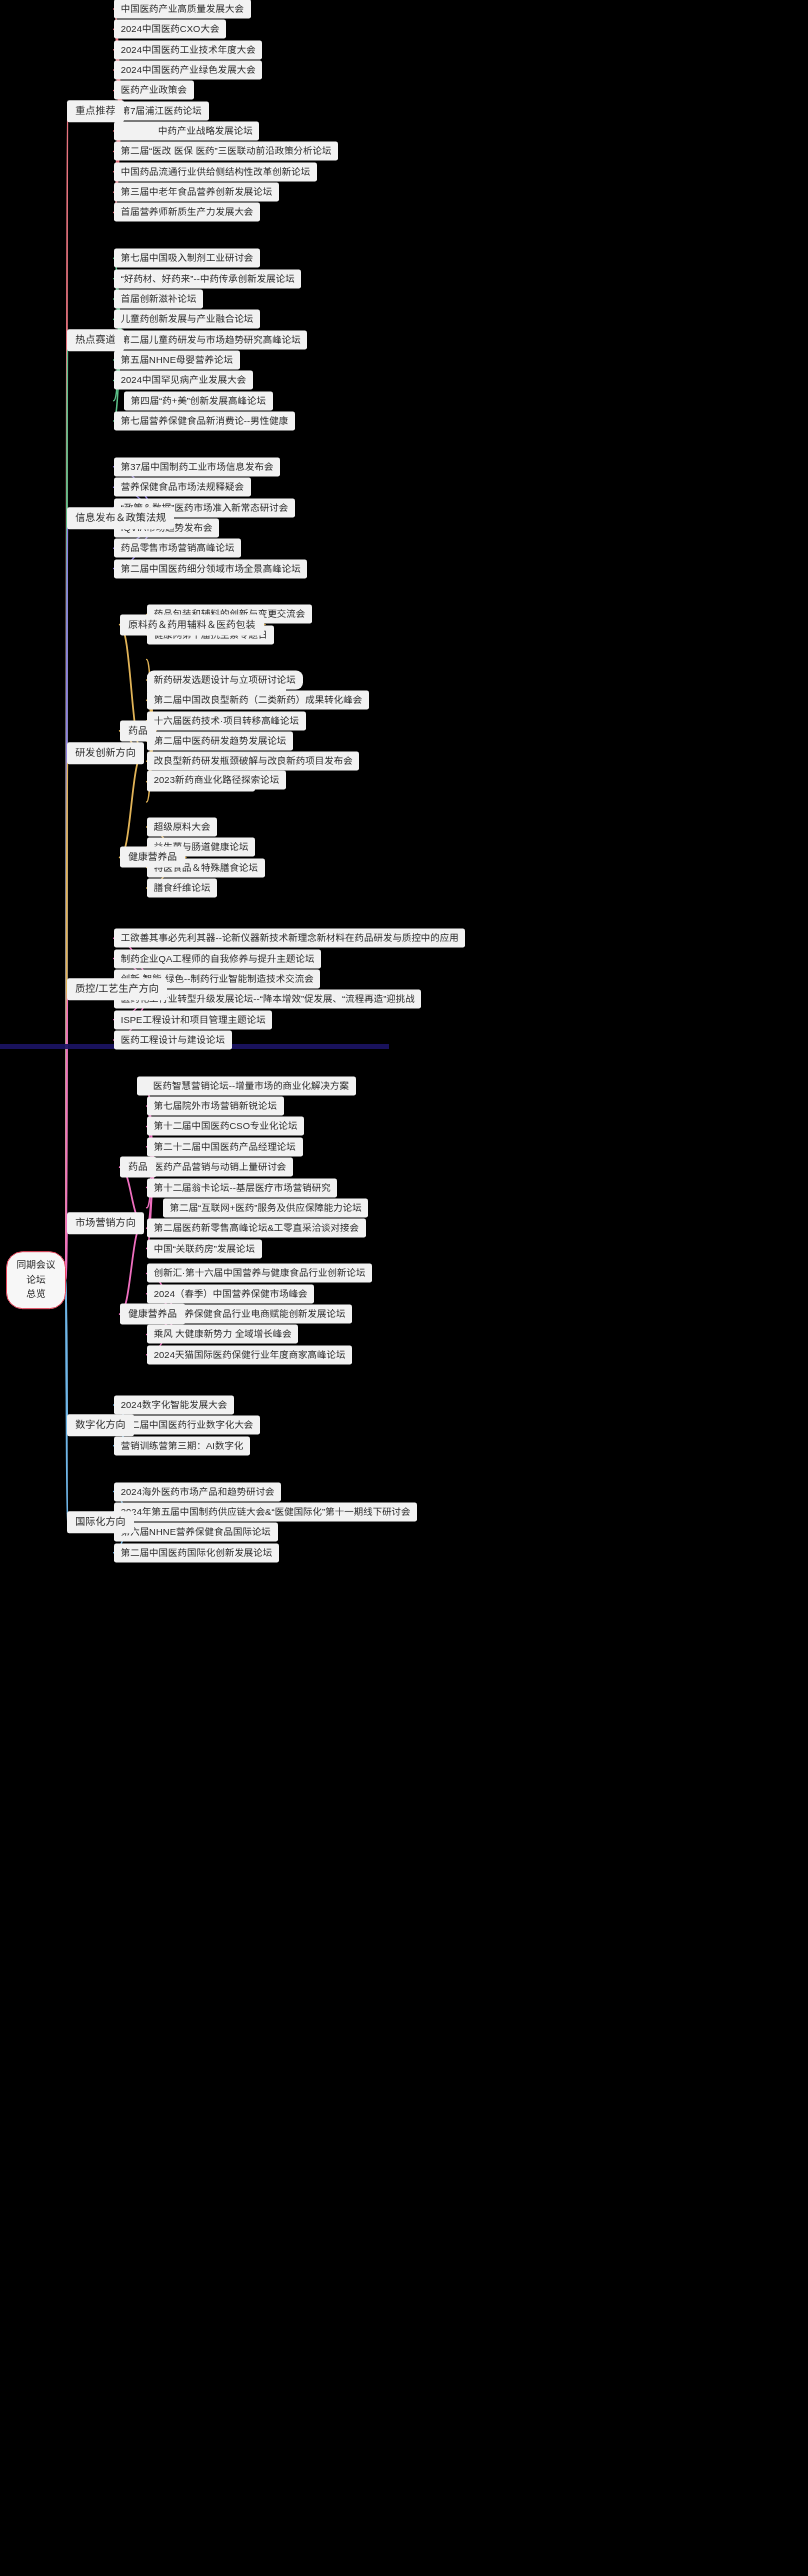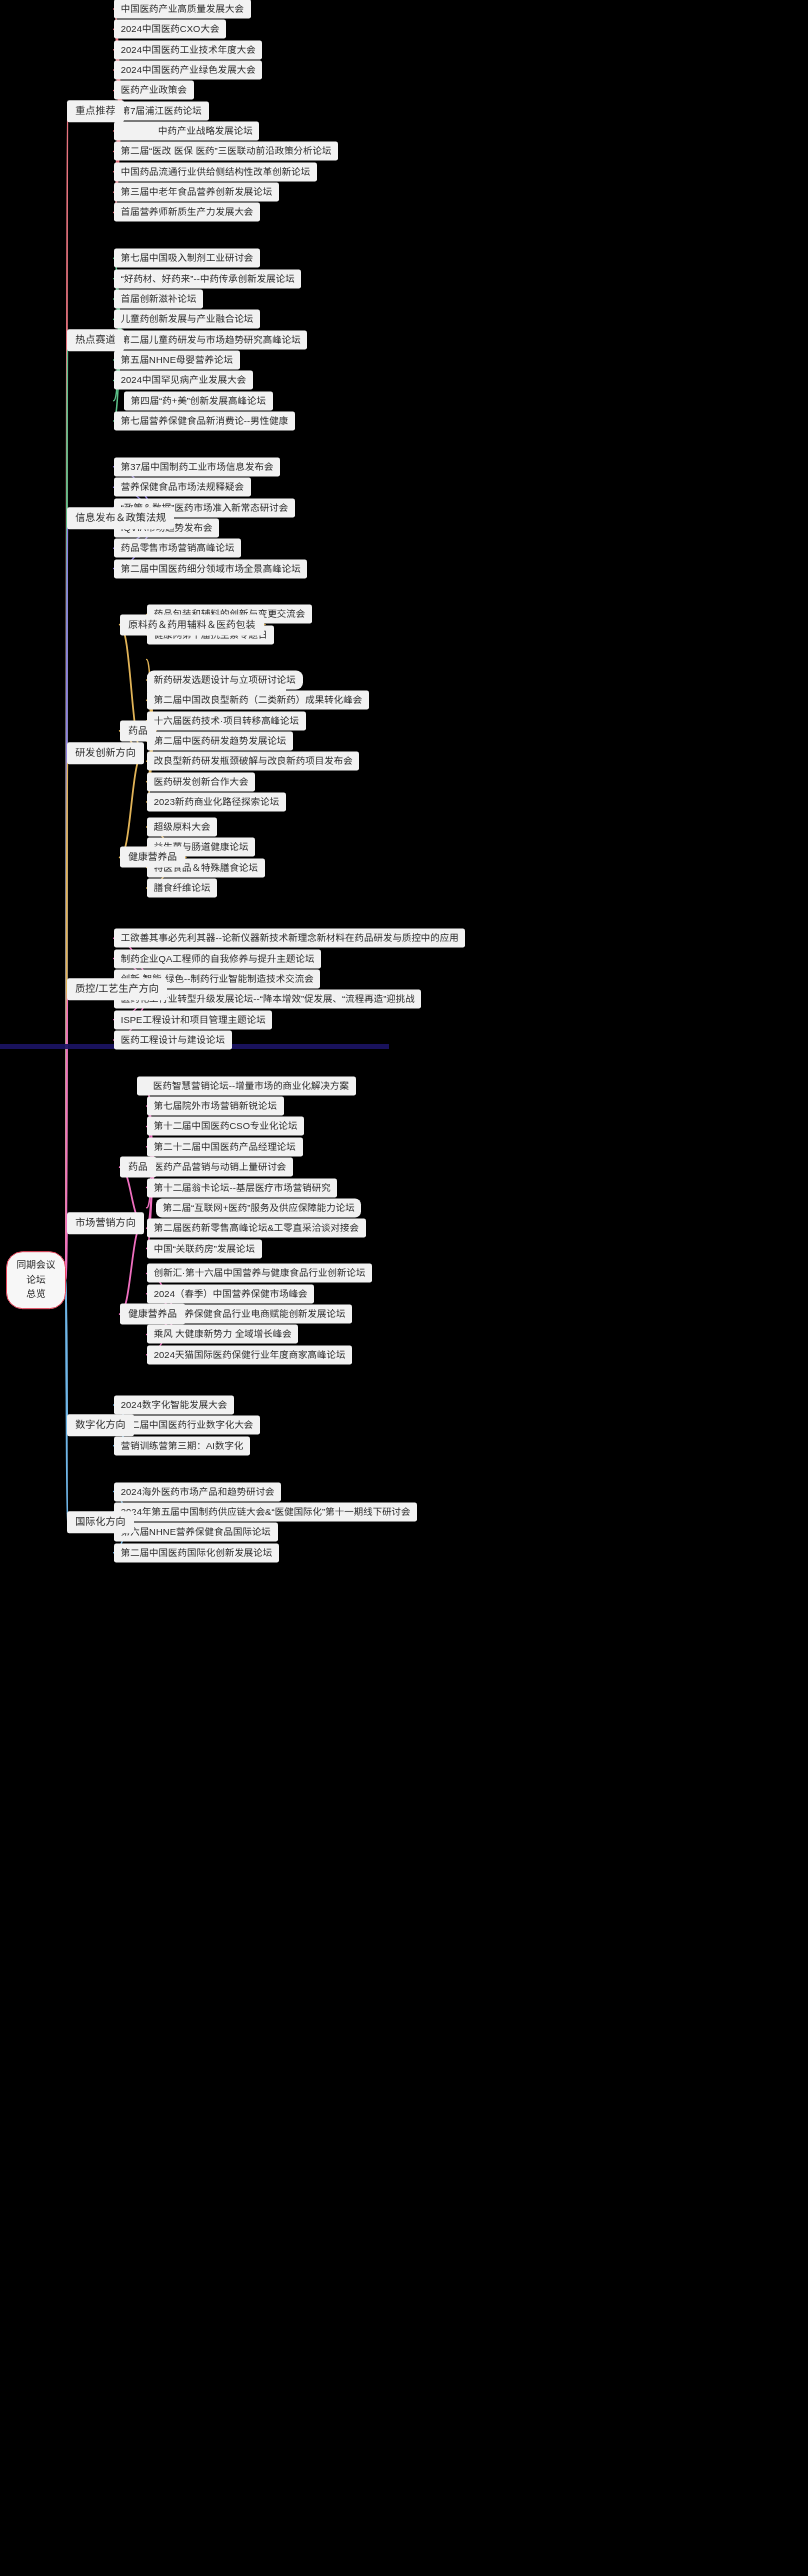--- a/index.html
+++ b/index.html
@@ -187,42 +187,42 @@
       <div class="node leaf" style="left: 147px; top: 614px; transform: translateY(-50%);">药品包装和辅料的创新与变更交流会</div>
       <div class="node leaf" style="left: 147px; top: 635px; transform: translateY(-50%);">健康网第十届抗生素专题日</div>
       <div class="node l2" style="left: 120px; top: 625px; transform: translateY(-50%);">原料药＆药用辅料＆医药包装</div>
       <div class="node leaf" style="left: 147px; top: 684px; transform: translateY(-50%);">2024新药研发高质量发展论坛</div>
       <div class="node leaf" style="left: 147px; top: 680px; transform: translateY(-50%); border-radius: 7px;">新药研发选题设计与立项研讨论坛</div>
       <div class="node leaf" style="left: 147px; top: 700px; transform: translateY(-50%);">第二届中国改良型新药（二类新药）成果转化峰会</div>
       <div class="node leaf" style="left: 147px; top: 721px; transform: translateY(-50%);">十六届医药技术·项目转移高峰论坛</div>
       <div class="node leaf" style="left: 147px; top: 741px; transform: translateY(-50%);">第二届中医药研发趋势发展论坛</div>
       <div class="node leaf" style="left: 147px; top: 761px; transform: translateY(-50%);">改良型新药研发瓶颈破解与改良新药项目发布会</div>
       <div class="node leaf" style="left: 147px; top: 782px; transform: translateY(-50%);">医药研发创新合作大会</div>
-      <div class="node leaf" style="left: 147px; top: 802px; transform: translateY(-50%);">2023新药商业化路径探索论坛</div>
+      <div class="node leaf" style="left: 147px; top: 780px; transform: translateY(-50%);">2023新药商业化路径探索论坛</div>
       <div class="node l2" style="left: 120px; top: 731px; transform: translateY(-50%);">药品</div>
       <div class="node leaf" style="left: 147px; top: 827px; transform: translateY(-50%);">超级原料大会</div>
       <div class="node leaf" style="left: 147px; top: 847px; transform: translateY(-50%);">益生菌与肠道健康论坛</div>
       <div class="node leaf" style="left: 147px; top: 868px; transform: translateY(-50%);">特医食品＆特殊膳食论坛</div>
       <div class="node leaf" style="left: 147px; top: 888px; transform: translateY(-50%);">膳食纤维论坛</div>
       <div class="node l2" style="left: 120px; top: 857px; transform: translateY(-50%);">健康营养品</div>
       <div class="node l1" style="left: 67px; top: 753px; transform: translateY(-50%);">研发创新方向</div>
       <div class="node leaf" style="left: 114px; top: 938px; transform: translateY(-50%);">工欲善其事必先利其器--论新仪器新技术新理念新材料在药品研发与质控中的应用</div>
       <div class="node leaf" style="left: 114px; top: 959px; transform: translateY(-50%);">制药企业QA工程师的自我修养与提升主题论坛</div>
       <div class="node leaf" style="left: 114px; top: 979px; transform: translateY(-50%);">创新·智能·绿色--制药行业智能制造技术交流会</div>
       <div class="node leaf" style="left: 114px; top: 999px; transform: translateY(-50%);">医药化工行业转型升级发展论坛--“降本增效”促发展、“流程再造”迎挑战</div>
       <div class="node leaf" style="left: 114px; top: 1020px; transform: translateY(-50%);">ISPE工程设计和项目管理主题论坛</div>
       <div class="node leaf" style="left: 114px; top: 1040px; transform: translateY(-50%);">医药工程设计与建设论坛</div>
       <div class="node l1" style="left: 67px; top: 989px; transform: translateY(-50%);">质控/工艺生产方向</div>
       <div class="node leaf" style="left: 137px; top: 1086px; transform: translateY(-50%); padding-left: 16px;">医药智慧营销论坛--增量市场的商业化解决方案</div>
       <div class="node leaf" style="left: 147px; top: 1106px; transform: translateY(-50%);">第七届院外市场营销新锐论坛</div>
       <div class="node leaf" style="left: 147px; top: 1126px; transform: translateY(-50%);">第十二届中国医药CSO专业化论坛</div>
       <div class="node leaf" style="left: 147px; top: 1147px; transform: translateY(-50%);">第二十二届中国医药产品经理论坛</div>
       <div class="node leaf" style="left: 147px; top: 1167px; transform: translateY(-50%);">医药产品营销与动销上量研讨会</div>
       <div class="node leaf" style="left: 147px; top: 1188px; transform: translateY(-50%);">第十二届翁卡论坛--基层医疗市场营销研究</div>
-      <div class="node leaf" style="left: 156px; top: 1208px; transform: translateY(-50%); border-radius: 6px;">第二届“互联网+医药”服务及供应保障能力论坛</div>
+      <div class="node leaf" style="left: 163px; top: 1208px; transform: translateY(-50%);">第二届“互联网+医药”服务及供应保障能力论坛</div>
       <div class="node leaf" style="left: 147px; top: 1228px; transform: translateY(-50%);">第二届医药新零售高峰论坛&amp;工零直采洽谈对接会</div>
       <div class="node leaf" style="left: 147px; top: 1249px; transform: translateY(-50%);">中国“关联药房”发展论坛</div>
       <div class="node l2" style="left: 120px; top: 1167px; transform: translateY(-50%);">药品</div>
       <div class="node leaf" style="left: 147px; top: 1273px; transform: translateY(-50%);">创新汇·第十六届中国营养与健康食品行业创新论坛</div>
       <div class="node leaf" style="left: 147px; top: 1294px; transform: translateY(-50%);">2024（春季）中国营养保健市场峰会</div>
       <div class="node leaf" style="left: 147px; top: 1314px; transform: translateY(-50%);">2024营养保健食品行业电商赋能创新发展论坛</div>
       <div class="node leaf" style="left: 147px; top: 1334px; transform: translateY(-50%);">乘风 大健康新势力 全域增长峰会</div>
       <div class="node leaf" style="left: 147px; top: 1355px; transform: translateY(-50%);">2024天猫国际医药保健行业年度商家高峰论坛</div>
       <div class="node l2" style="left: 120px; top: 1314px; transform: translateY(-50%);">健康营养品</div>
       <div class="node l1" style="left: 67px; top: 1223px; transform: translateY(-50%);">市场营销方向</div>

